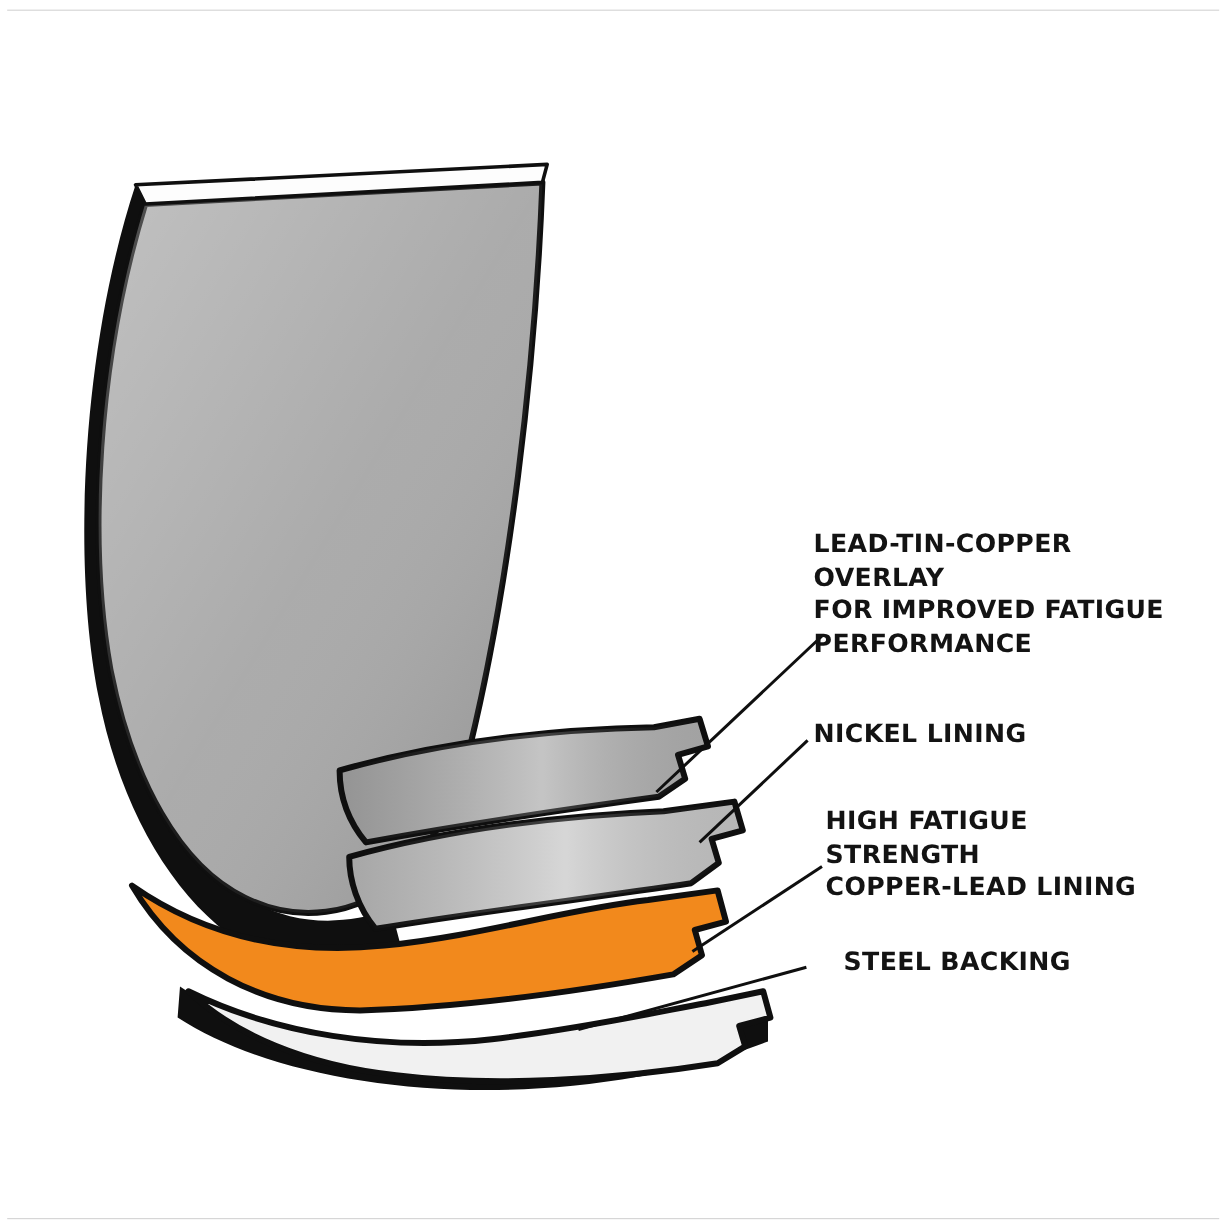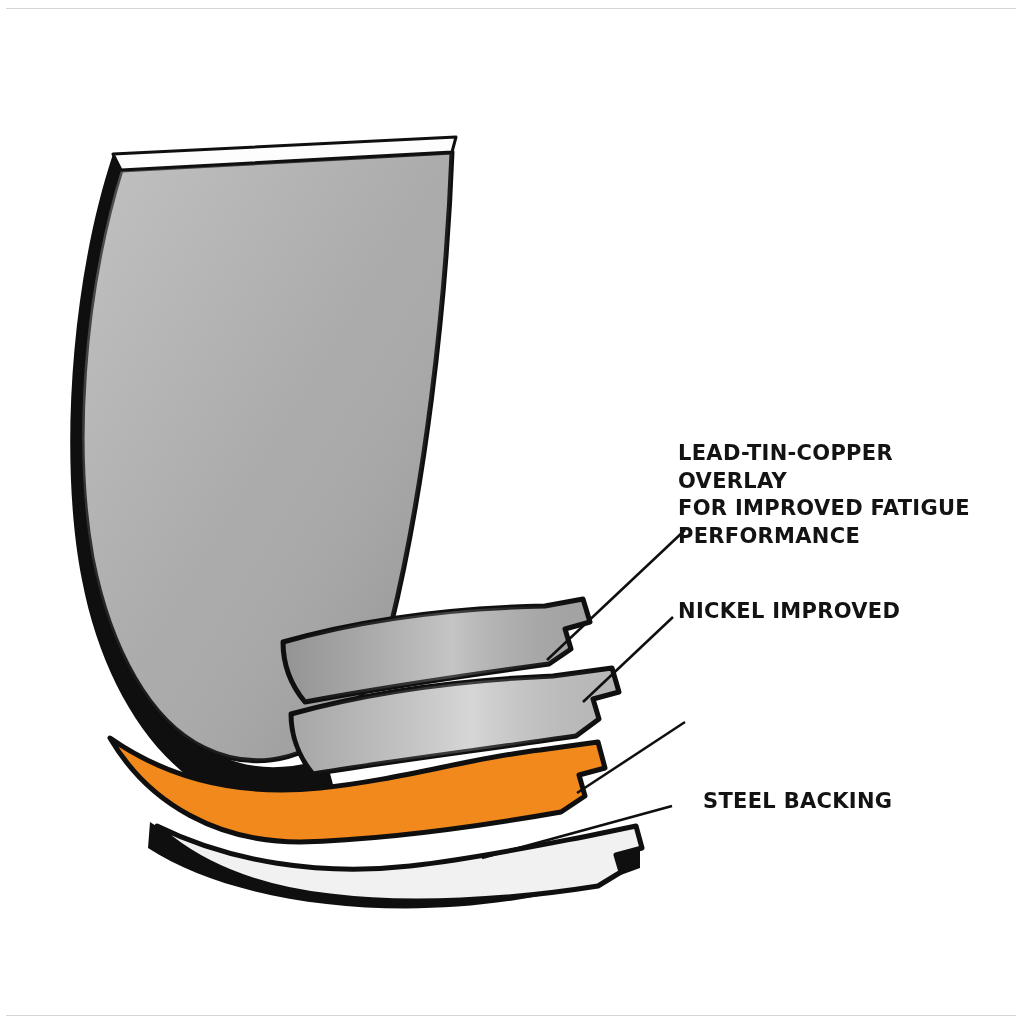--- a/index.html
+++ b/index.html
@@ -110,17 +110,19 @@
     <line x1="685" y1="530" x2="547" y2="660" stroke="#0f0f0f" stroke-width="2.5"></line>
     <line x1="673" y1="617" x2="583" y2="702" stroke="#0f0f0f" stroke-width="2.5"></line>
     <line x1="685" y1="722" x2="577" y2="793" stroke="#0f0f0f" stroke-width="2.5"></line>
     <line x1="672" y1="806" x2="482" y2="858" stroke="#0f0f0f" stroke-width="2.5"></line>
   </svg>
 
   <div class="layer-label" id="label-overlay">LEAD-TIN-COPPER OVERLAY
 FOR IMPROVED FATIGUE
 PERFORMANCE</div>
 
-  <div class="layer-label" id="label-nickel">NICKEL IMPROVED</div>
+  <div class="layer-label" id="label-nickel">NICKEL LINING</div>
 
+  <div class="layer-label" id="label-copper-lead">HIGH FATIGUE STRENGTH
+COPPER-LEAD LINING</div>
 
   <div class="layer-label" id="label-steel">STEEL BACKING</div>
 </div>
 
 </body></html>

